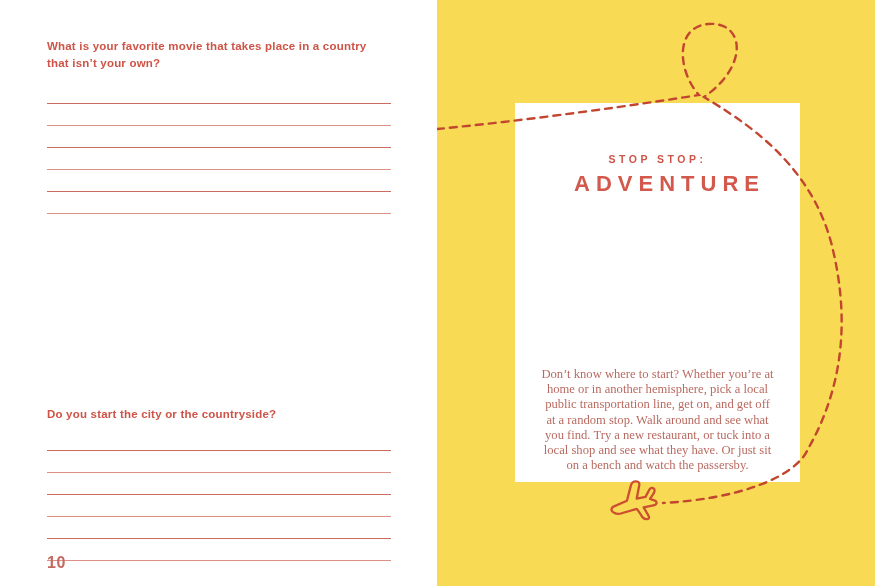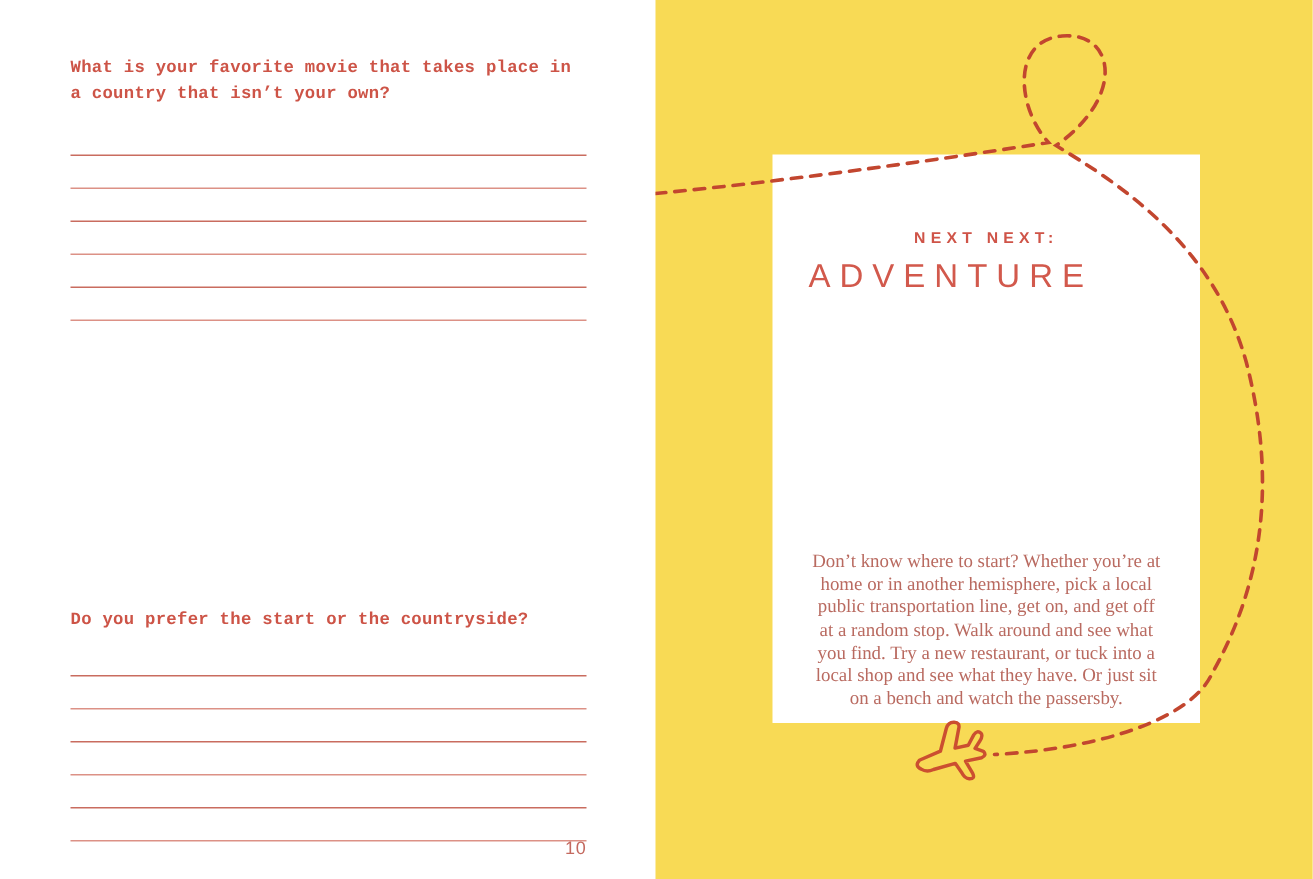--- a/index.html
+++ b/index.html
@@ -13,50 +13,49 @@
     position:absolute; left:0; top:0; width:437px; height:586px;
     background:#ffffff;
   }
   .q-block { position:absolute; left:47px; width:344px; }
   .q-block.q1 { top:38px; }
   .q-block.q2 { top:230px; }
   .q-block.q3 { top:406px; }
   .q-text {
     color:#cd5447; font-size:11.5px; font-weight:bold; line-height:1.45;
     letter-spacing:0.2px;
-    font-family:Liberation Mono, monospace;
   }
   .answer-lines { margin-top:0; }
   .answer-line {
     height:22px; border-bottom:1px solid #cf7b70;
   }
   .answer-line:nth-child(odd)  { border-bottom-color:#c96c5f; }
   .answer-line:nth-child(even) { border-bottom-color:#dc9186; }
   .page-number {
     position:absolute; left:47px; width:344px; bottom:14px;
-    text-align:right; color:#c4695f; font-size:12px; font-weight:normal;
+    text-align:left; color:#c4695f; font-size:16px; font-weight:bold;
     letter-spacing:0.5px;
   }
 
   
   .page-right {
     position:absolute; left:437px; top:0; width:438px; height:586px;
     background:#f8da55;
   }
   .card {
     position:absolute; left:78px; top:103px; width:285px; height:379px;
     background:#ffffff; z-index:1;
   }
   .card-eyebrow {
     margin-top:50px; text-align:center;
     color:#cf5448; font-size:10.5px; font-weight:bold; letter-spacing:3.5px;
   }
   .card-title {
-    margin-top:6px; text-align:left;
-    color:#d2594c; font-size:22px; font-weight:normal; letter-spacing:6px;
+    margin-top:6px; text-align:center;
+    color:#d2594c; font-size:22px; font-weight:bold; letter-spacing:6px;
     padding-left:24px; 
   }
   .card-body {
     position:absolute; left:26px; right:26px; top:240px;
     font-family:"Liberation Serif", serif;
     color:#b96a60; font-size:12.6px; line-height:15.2px; text-align:center;margin-top:24px;
   }
   .flight-svg {
     position:absolute; left:0; top:0; width:438px; height:586px; z-index:2;
     pointer-events:none;
@@ -76,38 +75,38 @@
         <div class="answer-line"></div>
         <div class="answer-line"></div>
         <div class="answer-line"></div>
         <div class="answer-line"></div>
         <div class="answer-line"></div>
       </div>
     </section>
 
 
     <section class="q-block q3">
-      <h2 class="q-text">Do you prefer the start or the countryside?</h2>
+      <h2 class="q-text">Do you start the city or the countryside?</h2>
       <div class="answer-lines" style="margin-top:6px;">
         <div class="answer-line"></div>
         <div class="answer-line"></div>
         <div class="answer-line"></div>
         <div class="answer-line"></div>
         <div class="answer-line"></div>
         <div class="answer-line"></div>
       </div>
     </section>
 
     <div class="page-number">10</div>
   </div>
 
   <div class="page-right">
 
     <div class="card">
-      <div class="card-eyebrow">NEXT NEXT:</div>
+      <div class="card-eyebrow">STOP STOP:</div>
       <div class="card-title">ADVENTURE</div>
       <p class="card-body">Don’t know where to start? Whether you’re at home or in another hemisphere, pick a local public transportation line, get on, and get off at a random stop. Walk around and see what you find. Try a new restaurant, or tuck into a local shop and see what they have. Or just sit on a bench and watch the passersby.</p>
     </div>
 
     <svg class="flight-svg" viewBox="0 0 438 586">
 
       <path d="M 0 129
            C 95 120 205 104 262 95
            C 241 72 237 27 271 24
            C 307 21 313 65 267 97

